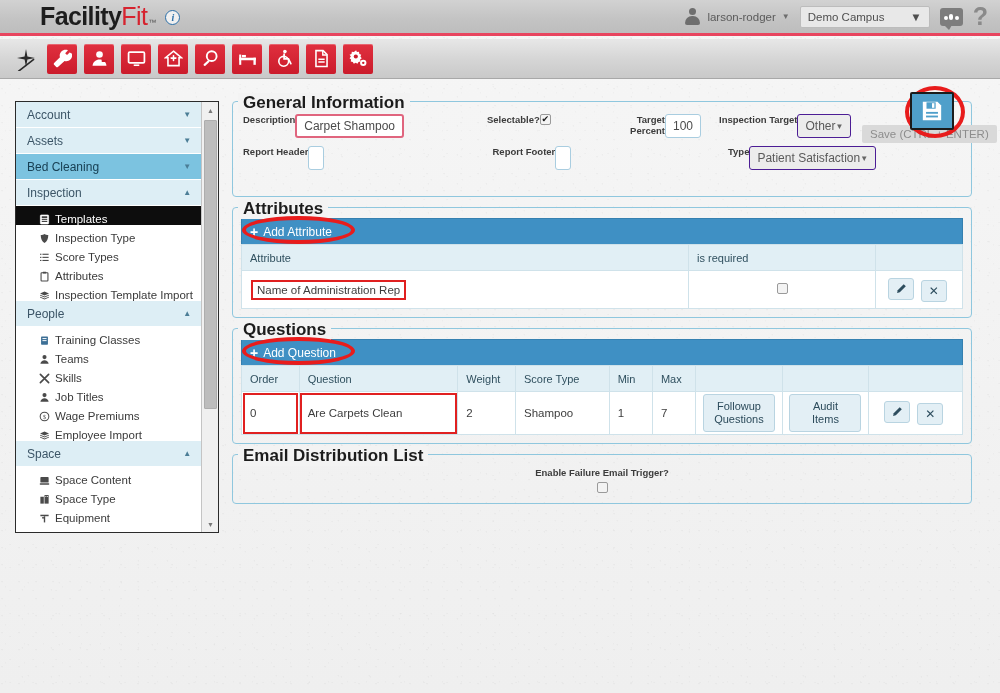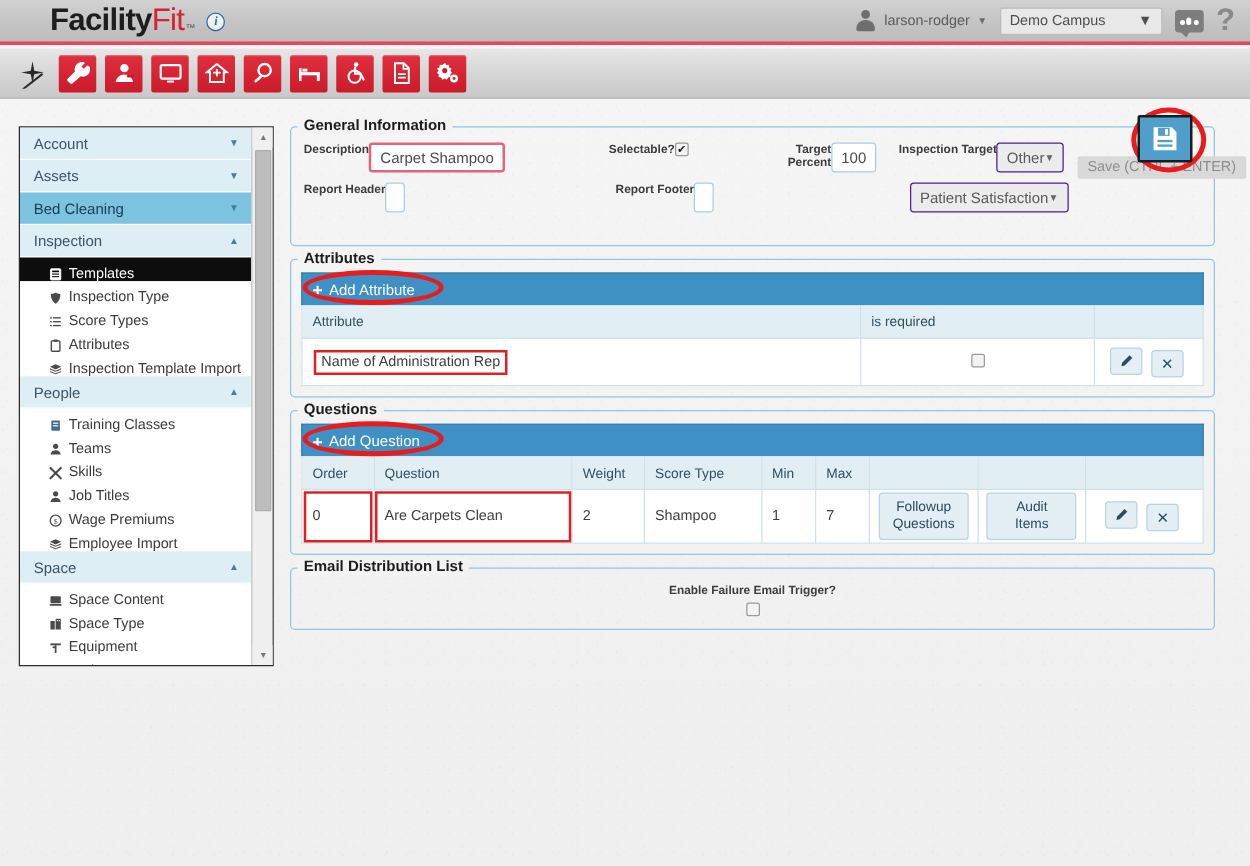--- a/index.html
+++ b/index.html
@@ -128,21 +128,21 @@
 
   
   .content { position: absolute; left: 232px; top: 101px; width: 740px; }
   .panel { position: relative; margin-bottom: 10px; }
   .panel-box {
     border: 1px solid #8fc7de; border-radius: 4px; background: transparent;
     padding: 12px 10px 10px 10px;
   }
   .panel-title {
     position: absolute; top: -8px; left: 6px; padding: 0 5px;
-    font-size: 12px; font-weight: bold; color: #1c1c1c;
+    font-size: 17px; font-weight: bold; color: #1c1c1c;
     background: #f3f3f3; z-index: 2;
   }
 
   .form-row { display: flex; gap: 14px; margin-bottom: 8px; }
   .fld { display: flex; flex-direction: row; }
   .fld-label {
     font-size: 9.5px; font-weight: bold; color: #3c3c3c;
     text-align: right; margin-bottom: 2px; height: 12px;
   }
   .fld-label.center { text-align: center; }
@@ -543,20 +543,21 @@
       <div class="form-row">
         <div class="fld" style="width:230px;">
           <div class="fld-label">Report Header</div>
           <div class="txt-in"></div>
         </div>
         <div class="fld" style="width:230px; margin-left:14px;">
           <div class="fld-label">Report Footer</div>
           <div class="txt-in"></div>
         </div>
         <div class="fld" style="width:242px; margin-left:auto;">
+          <div class="fld-label">Type</div>
           <div class="sel-in">
             <span>Patient Satisfaction</span>
             <span class="tri">▼</span>
           </div>
         </div>
       </div>
     </div>
   </div>
 
   <div class="panel">

